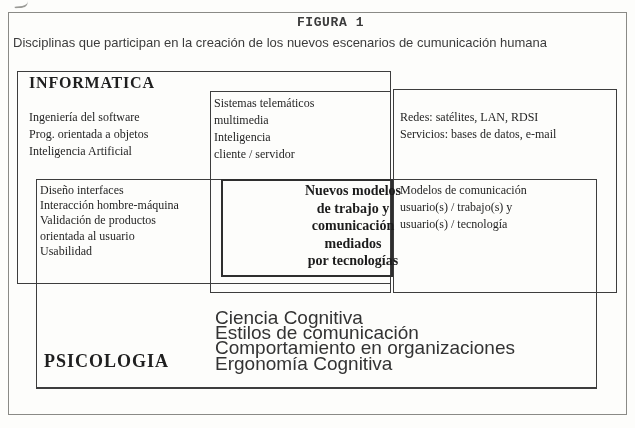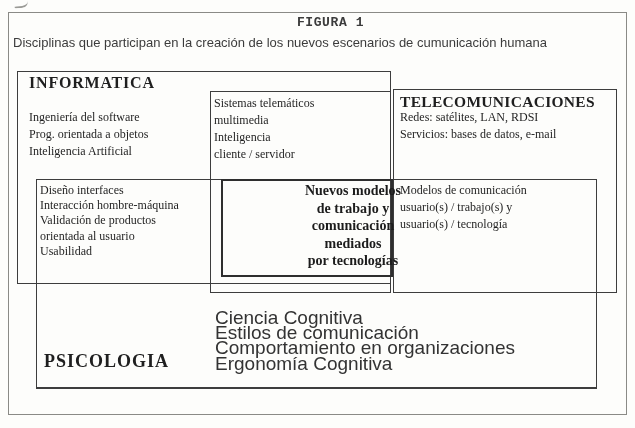--- a/index.html
+++ b/index.html
@@ -98,21 +98,20 @@
   <div class="fig-label">FIGURA 1</div>
   <div class="fig-caption">Disciplinas que participan en la creación de los nuevos escenarios de cumunicación humana</div>
 
   <div id="box-informatica" class="frame"></div>
   <div id="box-telecom" class="frame"></div>
   <div id="box-psicologia" class="frame"></div>
   <div id="box-overlap-top" class="frame"></div>
   <div id="box-core" class="frame"></div>
 
   <div id="title-informatica" class="box-title">INFORMATICA</div>
-  <div id="title-telecom" class="box-title">TELECOMUNICACIONES</div>
   <div id="title-psicologia" class="box-title">PSICOLOGIA</div>
 
   <div id="list-informatica" class="serif-list">
     <div>Ingeniería del software</div>
     <div>Prog. orientada a objetos</div>
     <div>Inteligencia Artificial</div>
   </div>
 
   <div id="list-overlap-top" class="serif-list">
     <div>Sistemas telemáticos</div>

